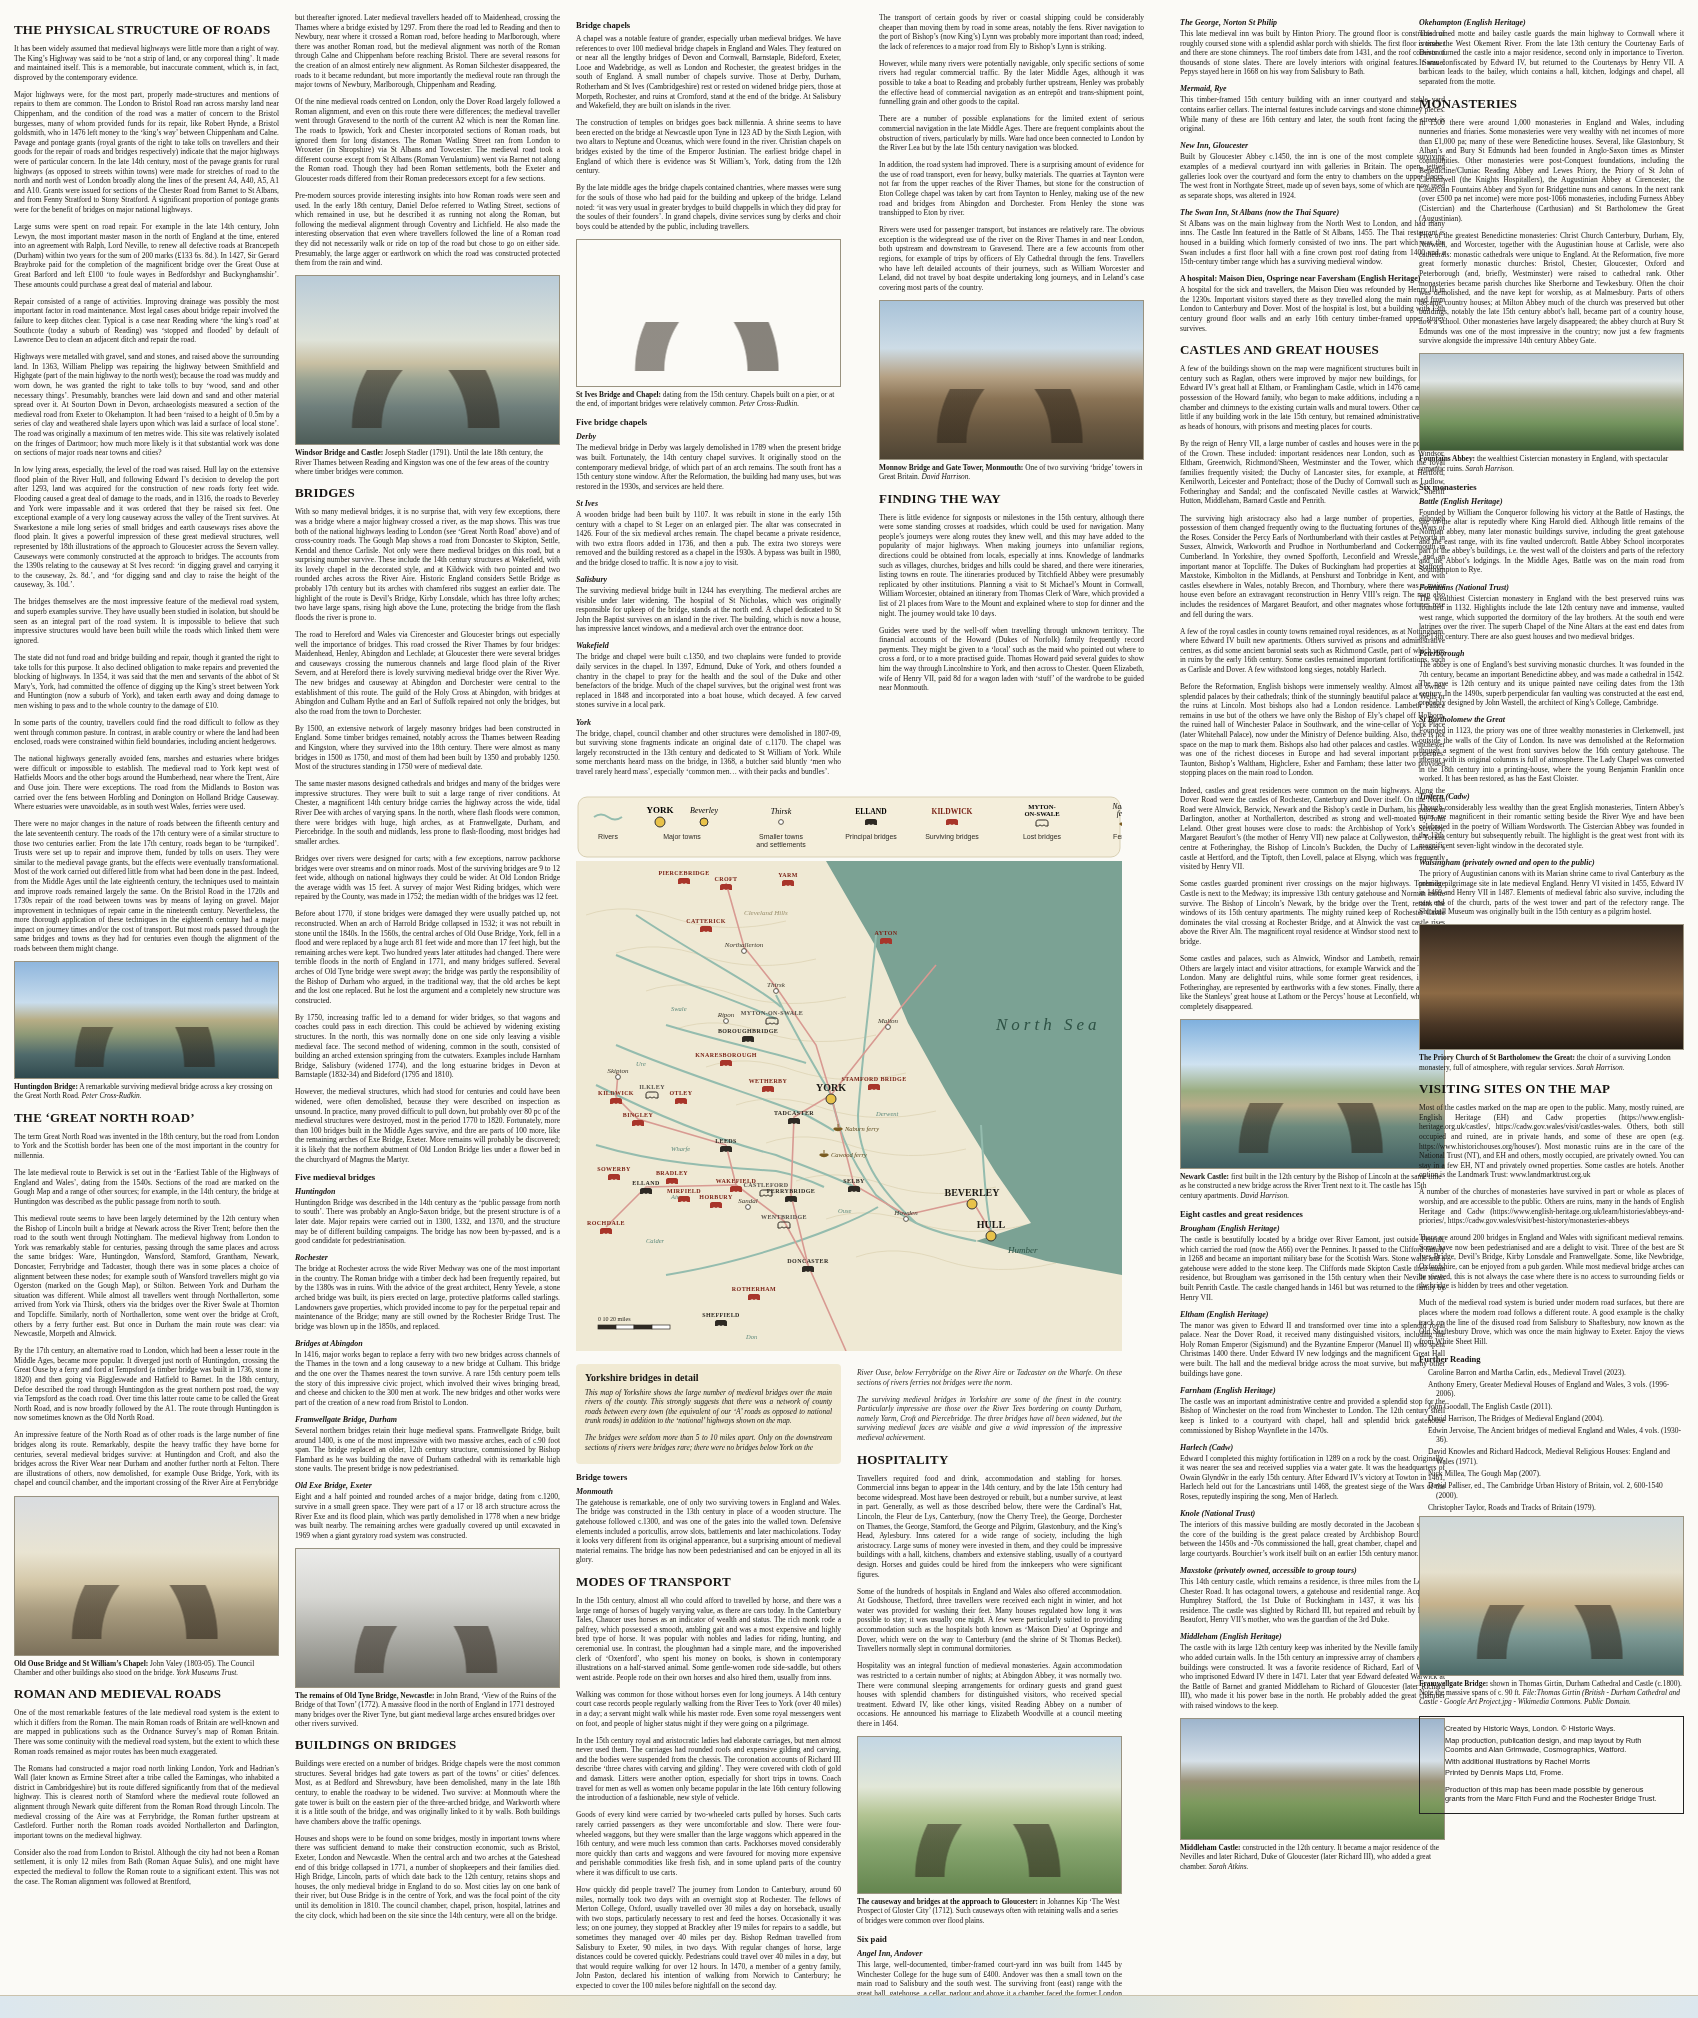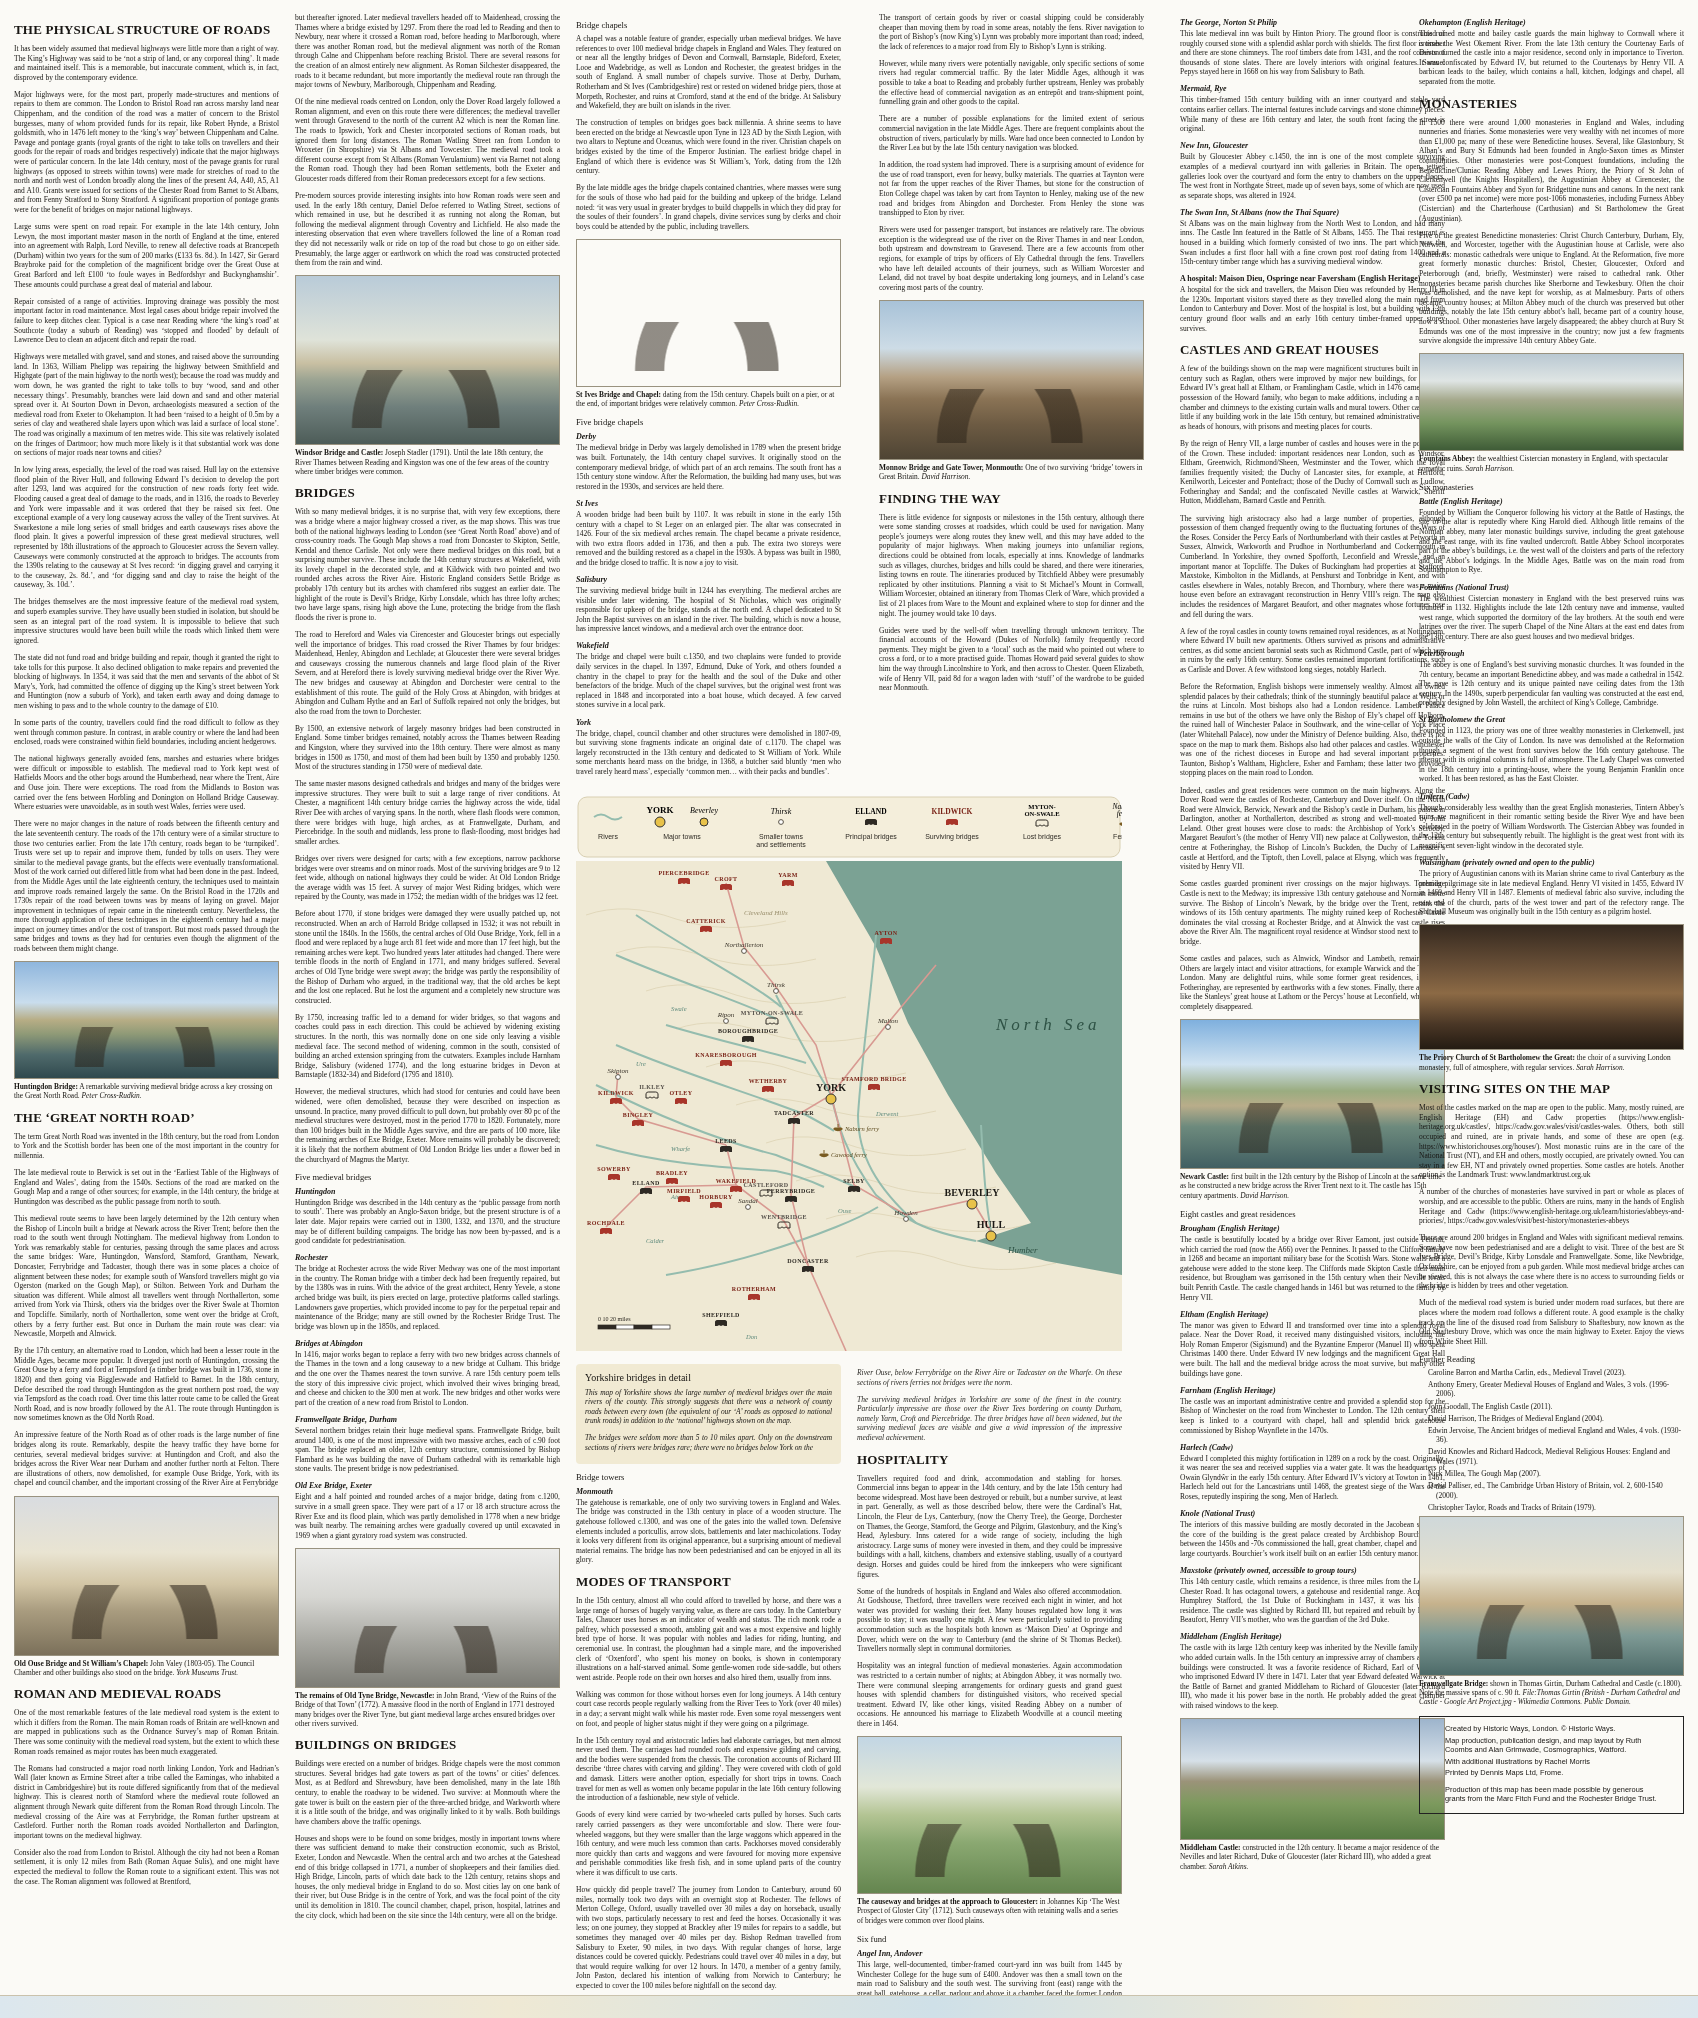--- a/index.html
+++ b/index.html
@@ -7,21 +7,21 @@
     width:1698px;height:2018px;position:relative;overflow:hidden;
     background:#fbfaf6;color:#181613;
     font-family:"Liberation Serif","DejaVu Serif",serif;
   }
   .col{position:absolute;top:13px;width:265px;overflow:hidden;}
   .col-bottom{position:absolute;width:265px;overflow:hidden;}
   .blk p{font-size:7.5px;line-height:1.28;text-align:justify;margin:0 0 7.5px;}
   p.pi{font-style:italic;color:#2b2a26;}
   p.book{text-align:left;margin:0 0 2.5px;text-indent:-8px;padding-left:17px;}
   h1{font-size:13px;font-weight:bold;margin:9px 0 6px;letter-spacing:.2px;font-family:"Liberation Serif",serif;}
-  h2{font-size:8.6px;font-weight:normal;margin:7px 0 4px;}
+  h2{font-size:8.6px;font-weight:bold;margin:7px 0 4px;}
   h3{font-size:8px;font-weight:bold;font-style:italic;margin:5px 0 2px;}
   h3.h3b{font-style:normal;}
   .fig{width:100%;margin:3px 0 3px;border:1px solid #8a8activ577;box-sizing:border-box;}
   .fig{border:1px solid #99927f;position:relative;}
   .caption{font-size:7.4px;line-height:1.26;margin:2px 0 9px;text-align:left;}
   .caption .lead{font-weight:bold;}
   .caption .credit{font-style:italic;}
   
   .st-windsor{background:linear-gradient(180deg,#b9cbd8 0%,#dfe3d9 38%,#c8bfa2 52%,#9aa392 62%,#6f7f7c 78%,#4d5c58 100%);}
   .st-stives{background:linear-gradient(180deg,#6fa3d8 0%,#aecdе8 30%,#cfe0ee 38%,#d9cfae 52%,#b3a57f 60%,#7c97a0 72%,#43606c 100%);}
@@ -174,21 +174,21 @@
 <div class="col-bottom" style="left:857px;top:1368px;height:637px">
     <div class="blk">
       <p class="pi">River Ouse, below Ferrybridge on the River Aire or Tadcaster on the Wharfe. On these sections of rivers ferries not bridges were the norm.</p>
       <p class="pi">The surviving medieval bridges in Yorkshire are some of the finest in the country. Particularly impressive are those over the River Tees bordering on county Durham, namely Yarm, Croft and Piercebridge. The three bridges have all been widened, but the surviving medieval faces are visible and give a vivid impression of the impressive medieval achievement.</p>
       <h1>HOSPITALITY</h1>
       <p>Travellers required food and drink, accommodation and stabling for horses. Commercial inns began to appear in the 14th century, and by the late 15th century had become widespread. Most have been destroyed or rebuilt, but a number survive, at least in part. Generally, as well as those described below, there were the Cardinal’s Hat, Lincoln, the Fleur de Lys, Canterbury, (now the Cherry Tree), the George, Dorchester on Thames, the George, Stamford, the George and Pilgrim, Glastonbury, and the King’s Head, Aylesbury. Inns catered for a wide range of society, including the high aristocracy. Large sums of money were invested in them, and they could be impressive buildings with a hall, kitchens, chambers and extensive stabling, usually of a courtyard design. Horses and guides could be hired from the innkeepers who were significant figures.</p>
       <p>Some of the hundreds of hospitals in England and Wales also offered accommodation. At Godshouse, Thetford, three travellers were received each night in winter, and hot water was provided for washing their feet. Many houses regulated how long it was possible to stay; it was usually one night. A few were particularly suited to providing accommodation such as the hospitals both known as ‘Maison Dieu’ at Ospringe and Dover, which were on the way to Canterbury (and the shrine of St Thomas Becket). Travellers normally slept in communal dormitories.</p>
       <p>Hospitality was an integral function of medieval monasteries. Again accommodation was restricted to a certain number of nights; at Abingdon Abbey, it was normally two. There were communal sleeping arrangements for ordinary guests and grand guest houses with splendid chambers for distinguished visitors, who received special treatment. Edward IV, like other kings, visited Reading Abbey on a number of occasions. He announced his marriage to Elizabeth Woodville at a council meeting there in 1464.</p>
       <div class="fig st-gloucester" style="height: 158px;"></div>
       <div class="caption"><span class="lead">The causeway and bridges at the approach to Gloucester:</span><span> in Johannes Kip ‘The West Prospect of Gloster City’ (1712). Such causeways often with retaining walls and a series of bridges were common over flood plains.</span><span class="credit"></span></div>
-      <h2>Six fund</h2>
+      <h2>Six paid</h2>
       <h3>Angel Inn, Andover</h3>
       <p>This large, well-documented, timber-framed court-yard inn was built from 1445 by Winchester College for the huge sum of £400. Andover was then a small town on the main road to Salisbury and the south west. The surviving front (east) range with the great hall, gatehouse, a cellar, parlour and above it a chamber faced the former London Road. The north and demolished south wing had stables and guest chambers above. A chimney was added in 1457 and more stables in 1469.</p>
     </div>
   </div>
 <div class="col" style="left:1180px;height:1992px">
     <div class="blk">
       <h3>The George, Norton St Philip</h3>
       <p>This late medieval inn was built by Hinton Priory. The ground floor is constructed of roughly coursed stone with a splendid ashlar porch with shields. The first floor is timber and there are stone chimneys. The roof timbers date from 1431, and the roof consists of thousands of stone slates. There are lovely interiors with original features. Samuel Pepys stayed here in 1668 on his way from Salisbury to Bath.</p>
       <h3>Mermaid, Rye</h3>
       <p>This timber-framed 15th century building with an inner courtyard and stable yard contains earlier cellars. The internal features include carvings and stone chimney pieces. While many of these are 16th century and later, the south front facing the street is original.</p>

